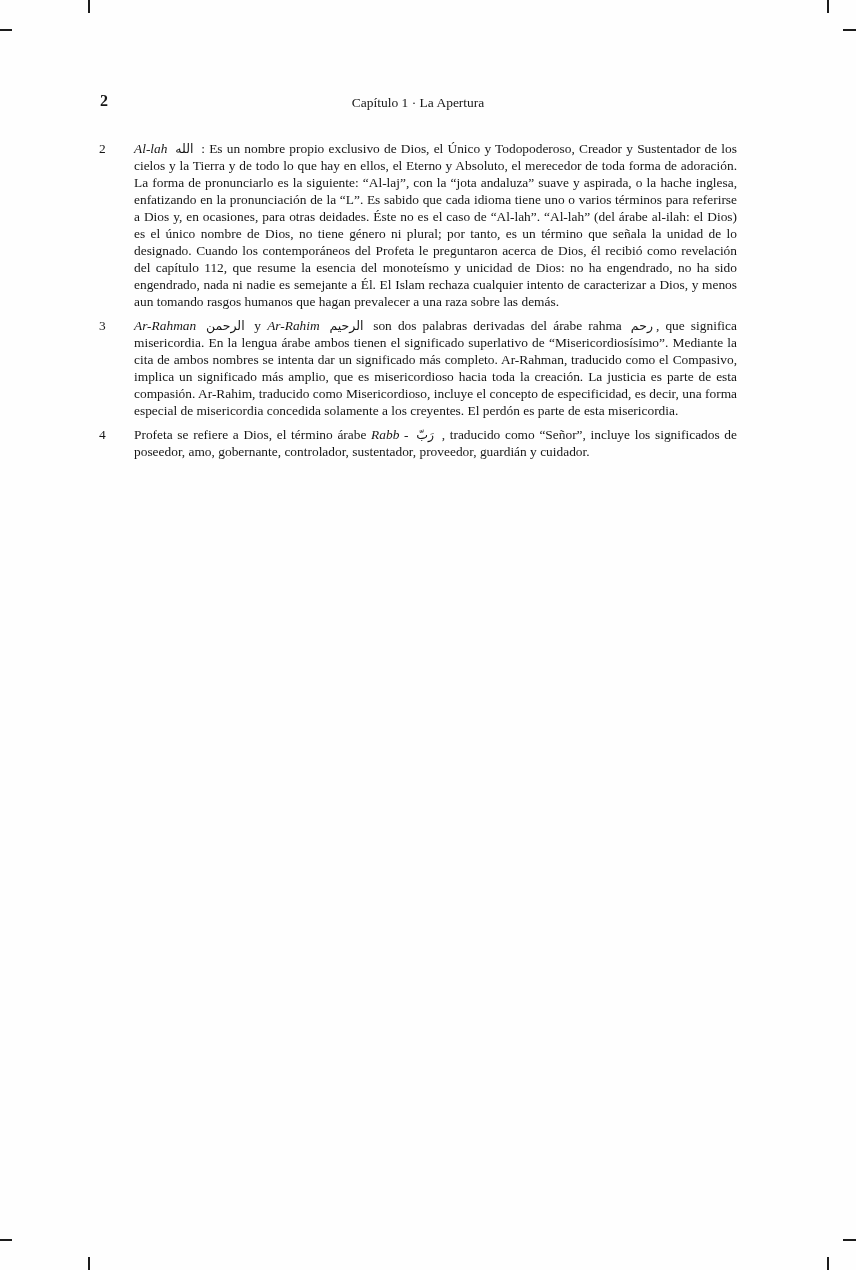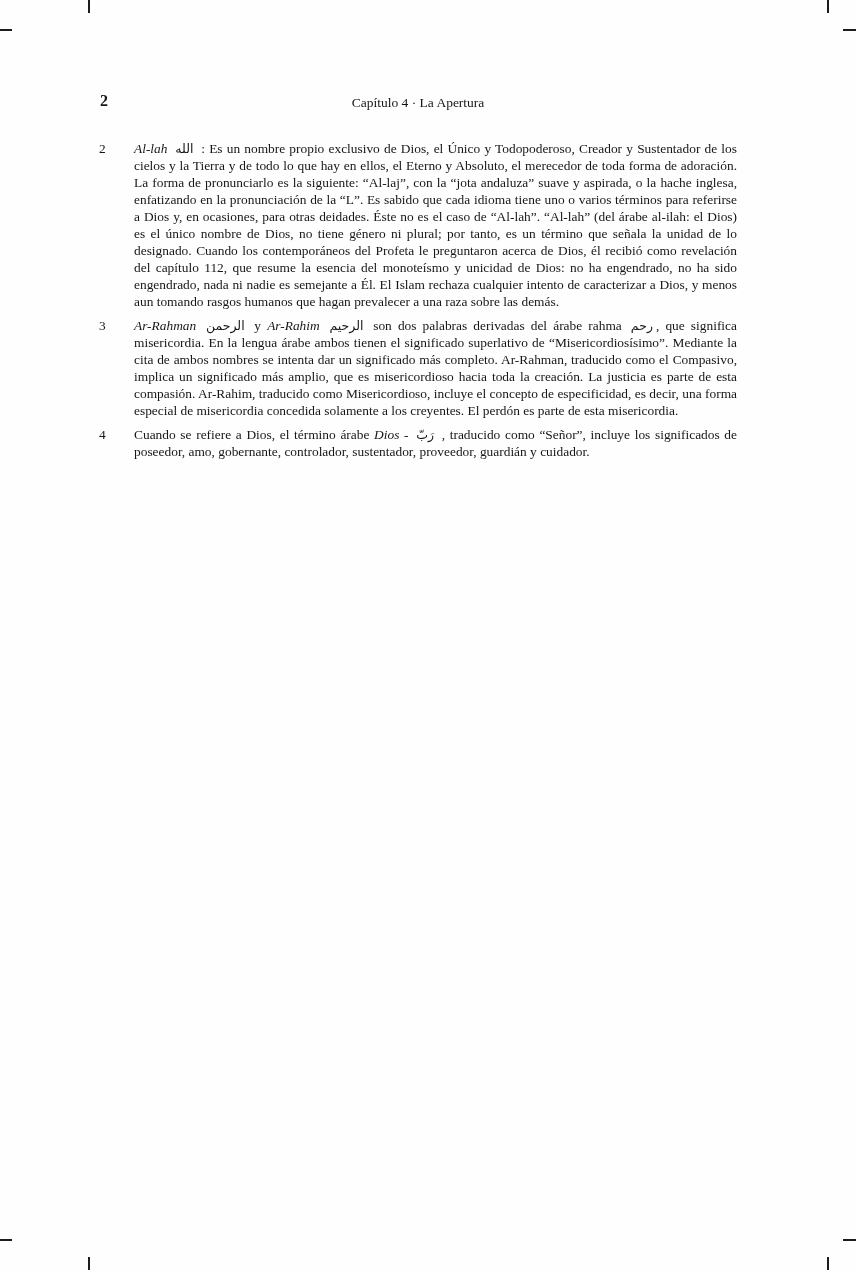--- a/index.html
+++ b/index.html
@@ -82,35 +82,35 @@
   <div class="cm cm-tr-h"></div>
   <div class="cm cm-bl-h"></div>
   <div class="cm cm-bl-v"></div>
   <div class="cm cm-br-h"></div>
   <div class="cm cm-br-v"></div>
 
   <div class="content">
 
     <div class="page-head">
       <span class="pagenum">2</span>
-      <div class="chapter">Capítulo 4 · La Apertura</div>
+      <div class="chapter">Capítulo 1 · La Apertura</div>
     </div>
 
     <div>
 
       <div class="note">
         <div class="nnum">2</div>
         <div class="ntext"><span class="it">Al-lah</span><span class="ar"> الله </span><span>: Es un nombre propio exclusivo de Dios, el Único y Todopoderoso, Creador y Sustentador de los cielos y la Tierra y de todo lo que hay en ellos, el Eterno y Absoluto, el merecedor de toda forma de adoración. La forma de pronunciarlo es la siguiente: “Al-laj”, con la “jota andaluza” suave y aspirada, o la hache inglesa, enfatizando en la pronunciación de la “L”. Es sabido que cada idioma tiene uno o varios términos para referirse a Dios y, en ocasiones, para otras deidades. Éste no es el caso de “Al-lah”. “Al-lah” (del árabe al-ilah: el Dios) es el único nombre de Dios, no tiene género ni plural; por tanto, es un término que señala la unidad de lo designado. Cuando los contemporáneos del Profeta le preguntaron acerca de Dios, él recibió como revelación del capítulo 112, que resume la esencia del monoteísmo y unicidad de Dios: no ha engendrado, no ha sido engendrado, nada ni nadie es semejante a Él. El Islam rechaza cualquier intento de caracterizar a Dios, y menos aun tomando rasgos humanos que hagan prevalecer a una raza sobre las demás.</span></div>
       </div>
 
       <div class="note">
         <div class="nnum">3</div>
         <div class="ntext"><span class="it">Ar-Rahman</span><span class="ar"> الرحمن </span><span> y </span><span class="it">Ar-Rahim</span><span class="ar"> الرحيم </span><span> son dos palabras derivadas del árabe rahma </span><span class="ar">رحم</span><span>, que significa misericordia. En la lengua árabe ambos tienen el significado superlativo de “Misericordiosísimo”. Mediante la cita de ambos nombres se intenta dar un significado más completo. Ar-Rahman, traducido como el Compasivo, implica un significado más amplio, que es misericordioso hacia toda la creación. La justicia es parte de esta compasión. Ar-Rahim, traducido como Misericordioso, incluye el concepto de especificidad, es decir, una forma especial de misericordia concedida solamente a los creyentes. El perdón es parte de esta misericordia.</span></div>
       </div>
 
       <div class="note">
         <div class="nnum">4</div>
-        <div class="ntext"><span>Cuando se refiere a Dios, el término árabe </span><span class="it">Dios</span><span> - </span><span class="ar">رَبّ</span><span> , traducido como “Señor”, incluye los significados de poseedor, amo, gobernante, controlador, sustentador, proveedor, guardián y cuidador.</span></div>
+        <div class="ntext"><span>Profeta se refiere a Dios, el término árabe </span><span class="it">Rabb</span><span> - </span><span class="ar">رَبّ</span><span> , traducido como “Señor”, incluye los significados de poseedor, amo, gobernante, controlador, sustentador, proveedor, guardián y cuidador.</span></div>
       </div>
 
     </div>
   </div>
 </div>
 
 </body></html>

